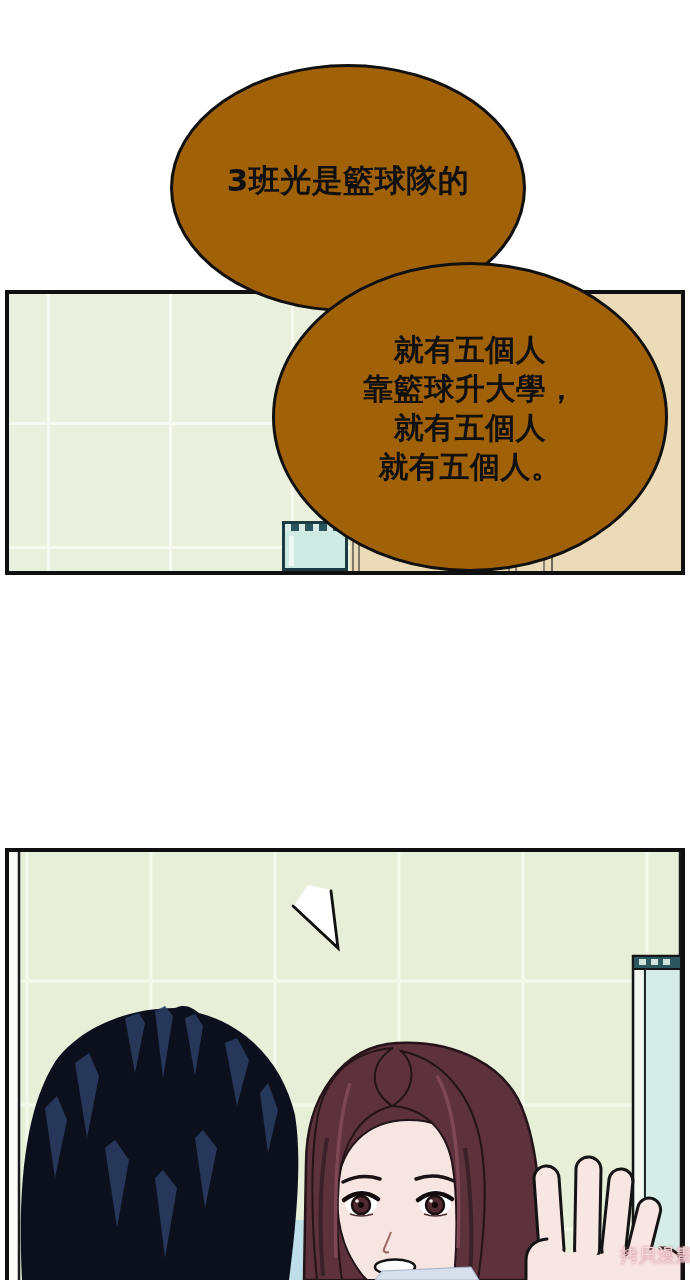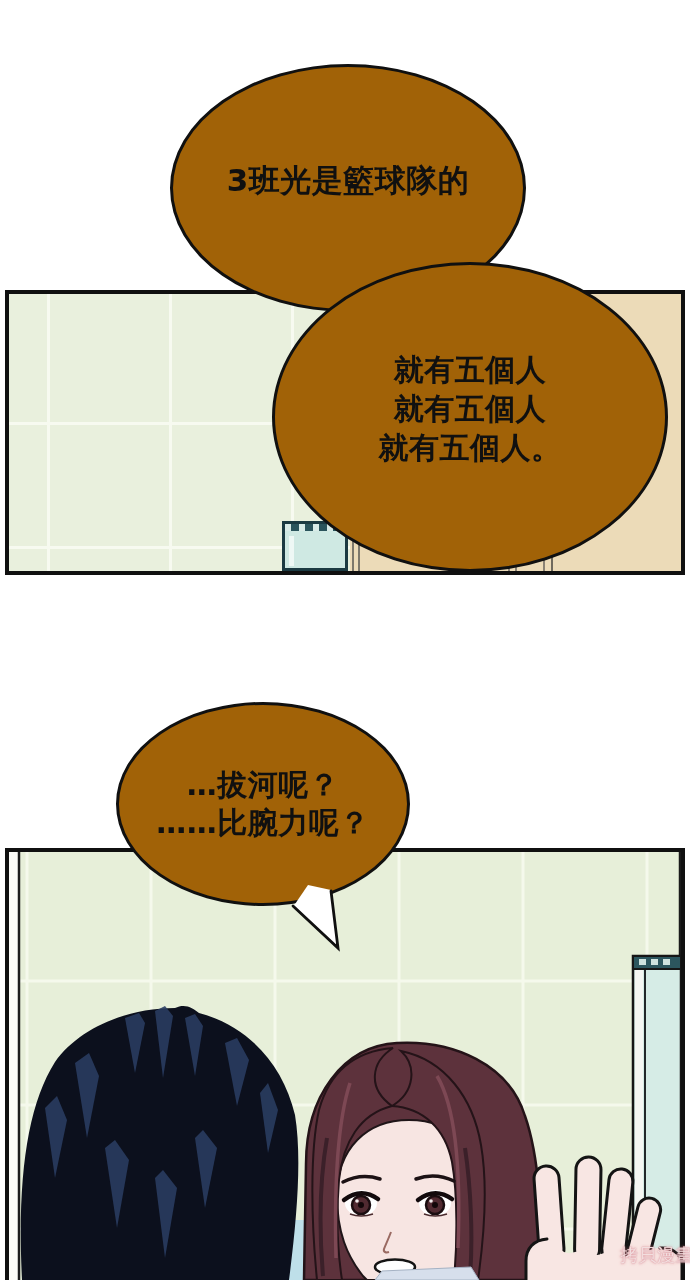--- a/index.html
+++ b/index.html
@@ -85,31 +85,26 @@
 
   <div class="bubble bubble1">
     <div class="txt">
       <div>3班光是籃球隊的</div>
     </div>
   </div>
 
   <div class="bubble bubble2">
     <div class="txt">
       <div>就有五個人</div>
+      <div>靠籃球升大學，</div>
       <div>就有五個人</div>
       <div>就有五個人。</div>
     </div>
   </div>
 
-  <div class="bubble bubble3">
-    <div class="txt">
-      <div>…拔河呢？</div>
-      <div>……比腕力呢？</div>
-    </div>
-  </div>
   <svg class="tail3" viewBox="0 0 70 85">
     <path d="M13,37 L58,78 L51,20 L28,15 Z" fill="#ffffff" stroke="none"></path>
     <path d="M13,36 L58,78 L51,21" fill="none" stroke="#101010" stroke-width="2.8" stroke-linecap="round"></path>
   </svg>
 
   <div class="panel2">
     <svg width="680" height="432" viewBox="0 0 680 432">
 
       <rect x="0" y="0" width="680" height="432" fill="#e7efd9"></rect>
       <g stroke="#f5f9ec" stroke-width="3">

